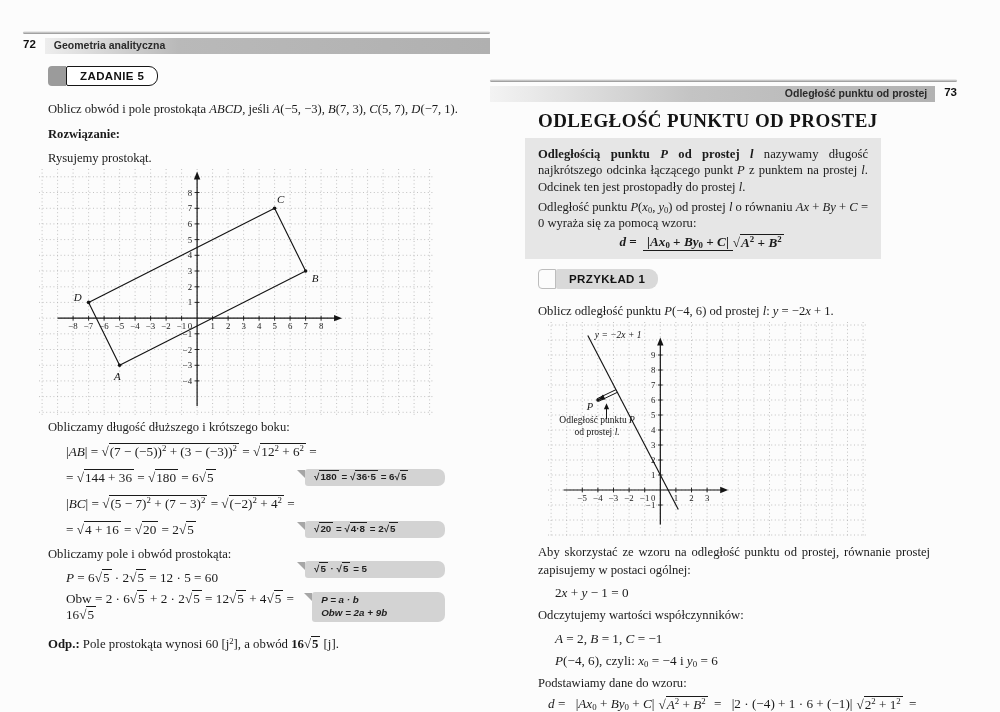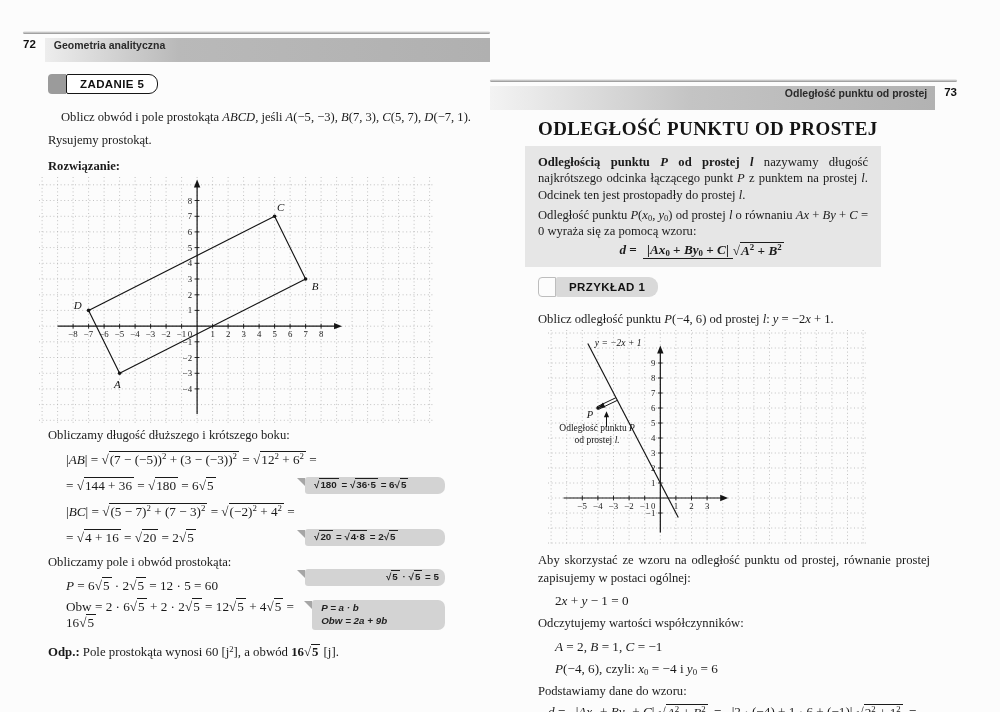--- a/index.html
+++ b/index.html
@@ -3,21 +3,21 @@
 <meta charset="utf-8">
 <style>
   html,body{margin:0;padding:0;}
   body{width:1000px;height:712px;background:#fcfcfc;font-family:"Liberation Serif",serif;color:#1a1a1a;position:relative;overflow:hidden;}
   .page{position:absolute;top:31px;width:467px;background:#fcfcfc;}
   #pageL{left:23px;}
   #pageR{left:490px;margin-top:48px;}
   .page-edge{height:3px;border-radius:2px;background:linear-gradient(to bottom,#fafafa,#8f8f8f);}
   .pagehead{display:flex;align-items:flex-start;margin-top:4px;}
   .pagenum{font-family:"Liberation Sans",sans-serif;font-weight:bold;font-size:11.5px;color:#111;}
-  .headbar{height:24px;line-height:14px;font-family:"Liberation Sans",sans-serif;font-size:10.5px;font-weight:bold;color:#2a2a2a;flex:1;}
+  .headbar{height:16px;line-height:14px;font-family:"Liberation Sans",sans-serif;font-size:10.5px;font-weight:bold;color:#2a2a2a;flex:1;}
   #pageL .headbar{margin-left:9px;background:linear-gradient(to right,#ededed,#b9b9b9 30%,#b0b0b0);padding-left:9px;}
   #pageR .headbar{margin-right:9px;background:linear-gradient(to right,#f3f3f3,#c4c4c4 45%,#b2b2b2);text-align:right;padding-right:8px;}
   .badge{display:inline-flex;height:20px;font-family:"Liberation Sans",sans-serif;font-weight:bold;font-size:11.5px;letter-spacing:.4px;color:#111;}
   .badge .sq{width:18px;border-radius:4px 0 0 4px;}
   .badge .tab{display:flex;align-items:center;padding:0 13px;border-radius:2px 9px 9px 2px;}
   .zbadge{margin:12px 0 0 25px;border-radius:9px;}
   .zbadge .sq{background:#9b9b9b;}
   .zbadge .tab{background:#fff;border:1.7px solid #161616;}
   .pbadge{margin:10px 0 0 48px;}
   .pbadge .sq{background:#fcfcfc;border:1px solid #bdbdbd;box-sizing:border-box;}
@@ -27,33 +27,33 @@
   .bold{font-weight:bold;}
   .math{font-size:13.2px;}
   sup{font-size:67%;vertical-align:baseline;position:relative;top:-0.5em;line-height:0;}
   sub{font-size:67%;vertical-align:baseline;position:relative;top:0.28em;line-height:0;}
   .sqrt{white-space:nowrap;}
   .rb{border-top:1.2px solid currentColor;padding:0 2px 0 1px;}
   .frac{display:inline-flex;flex-direction:row;text-align:center;vertical-align:middle;margin:0 3px;line-height:1.1;}
   .fn{border-bottom:1.2px solid currentColor;padding:0 4px 1px;}
   .fd{padding-top:1px;}
   
-  #pageL .task{margin:11px 0 0 25px;width:436px;text-align:center;}
+  #pageL .task{margin:11px 0 0 25px;width:436px;}
   #pageL .sol{margin:8px 0 0 25px;}
   #pageL .draw{margin:6px 0 0 25px;}
   .figure{line-height:0;}
   .fig1{margin:2px 0 0 16px;}
   .fig2{margin:2px 0 0 58px;}
   #pageL .lbl{margin:4px 0 0 25px;}
   #pageL .lbl2{margin:3px 0 0 25px;}
   .mathcol{margin:2px 0 0 43px;width:379px;}
   .mrow{display:flex;align-items:center;min-height:26px;}
   .note{position:relative;width:140px;box-sizing:border-box;background:#d3d3d3;border-radius:3px 7px 7px 3px;padding:2px 6px 2px 9px;font-family:"Liberation Sans",sans-serif;font-weight:bold;font-size:9.8px;line-height:1.3;margin-left:auto;color:#1f1f1f;}
   .note::before{content:"";position:absolute;left:-8px;top:1px;border-style:solid;border-width:0 8px 8px 0;border-color:transparent #a6a6a6 transparent transparent;}
-  .note.up{align-self:flex-start;margin-top:-4px;text-align:right;}
+  .note.up{align-self:flex-start;margin-top:-4px;}
   .note .l{display:block;}
   #pageL .odp{margin:13px 0 0 25px;font-size:12.8px;}
   
   .title{margin:8px 0 0 48px;font-size:19px;font-weight:bold;letter-spacing:.4px;color:#141414;font-family:"Liberation Serif",serif;}
   .defbox{box-sizing:border-box;width:356px;background:#e6e6e6;padding:8px 13px 7px;margin:6px 0 0 35px;}
   .defbox p{text-align:justify;line-height:1.3;}
   .defbox .p2{margin-top:4px;}
   .defbox .formula{text-align:center;font-weight:bold;margin:2px 0 1px;}
   #pageR .extask{margin:10px 0 0 48px;}
   #pageR .just{margin:6px 0 0 48px;width:392px;text-align:justify;}
@@ -68,22 +68,22 @@
   <div class="page-edge"></div>
   <div class="pagehead">
     <span class="pagenum">72</span>
     <div class="headbar">Geometria analityczna</div>
   </div>
   <div class="badge zbadge">
     <span class="sq"></span>
     <span class="tab">ZADANIE 5</span>
   </div>
   <p class="body task">Oblicz obwód i pole prostokąta <i>ABCD</i>, jeśli <i>A</i>(−5, −3), <i>B</i>(7, 3), <i>C</i>(5, 7), <i>D</i>(−7, 1).</p>
+  <p class="body bold sol">Rozwiązanie:</p>
   <p class="body draw">Rysujemy prostokąt.</p>
-  <p class="body bold sol">Rozwiązanie:</p>
   <div class="figure fig1"><svg xmlns="http://www.w3.org/2000/svg" width="394" height="246" viewBox="0 0 394 246" font-family="Liberation Serif, serif">
         <line x1="3.1" y1="0" x2="3.1" y2="246" stroke="#b3b3b3" stroke-width="0.8" stroke-dasharray="1 2.6"></line>
         <line x1="18.6" y1="0" x2="18.6" y2="246" stroke="#b3b3b3" stroke-width="0.8" stroke-dasharray="1 2.6"></line>
         <line x1="34.1" y1="0" x2="34.1" y2="246" stroke="#b3b3b3" stroke-width="0.8" stroke-dasharray="1 2.6"></line>
         <line x1="49.6" y1="0" x2="49.6" y2="246" stroke="#b3b3b3" stroke-width="0.8" stroke-dasharray="1 2.6"></line>
         <line x1="65.1" y1="0" x2="65.1" y2="246" stroke="#b3b3b3" stroke-width="0.8" stroke-dasharray="1 2.6"></line>
         <line x1="80.6" y1="0" x2="80.6" y2="246" stroke="#b3b3b3" stroke-width="0.8" stroke-dasharray="1 2.6"></line>
         <line x1="96.1" y1="0" x2="96.1" y2="246" stroke="#b3b3b3" stroke-width="0.8" stroke-dasharray="1 2.6"></line>
         <line x1="111.6" y1="0" x2="111.6" y2="246" stroke="#b3b3b3" stroke-width="0.8" stroke-dasharray="1 2.6"></line>
         <line x1="127.1" y1="0" x2="127.1" y2="246" stroke="#b3b3b3" stroke-width="0.8" stroke-dasharray="1 2.6"></line>

